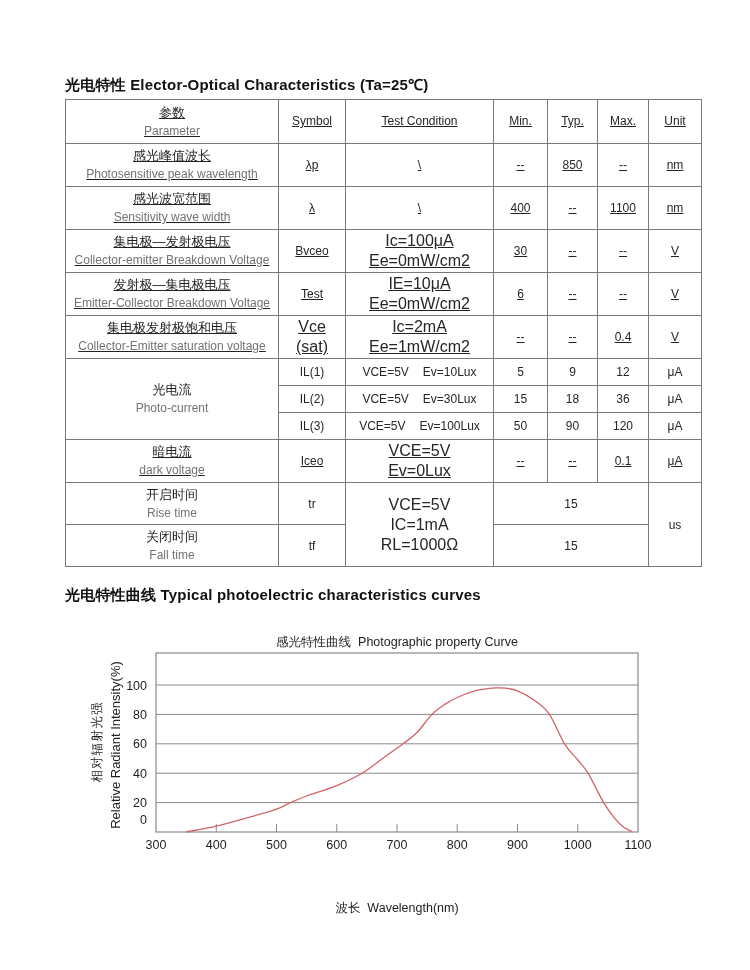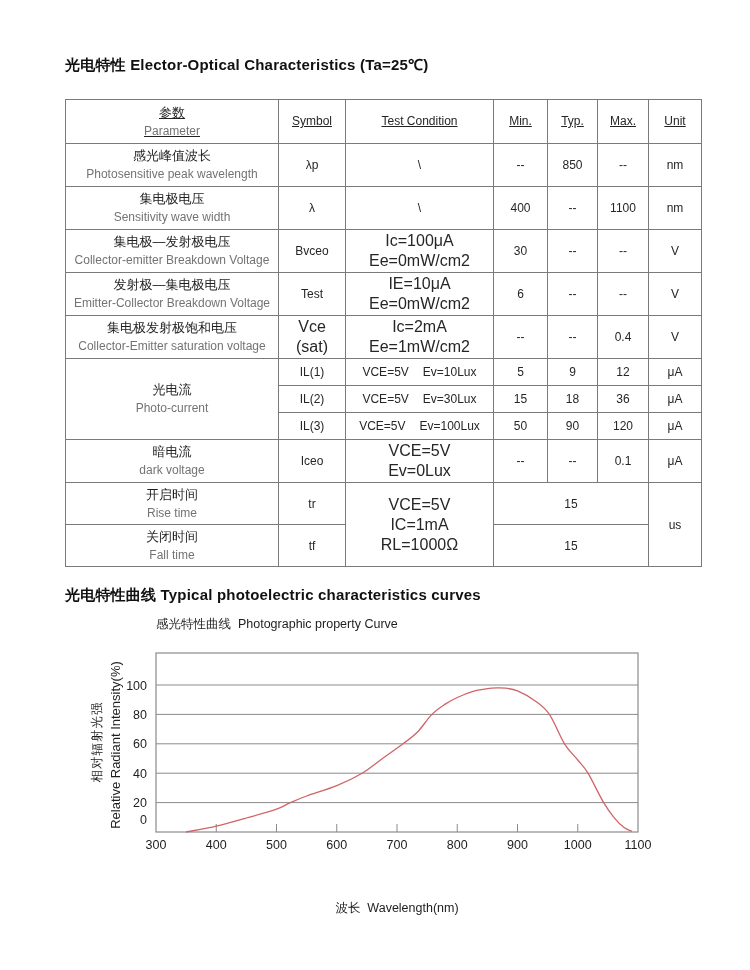--- a/index.html
+++ b/index.html
@@ -5,40 +5,40 @@
   html,body{margin:0;padding:0;background:#e8e8e8;}
   .page{
     position:relative;width:750px;height:970px;background:#ffffff;
     font-family:"Liberation Sans", sans-serif;color:#222;overflow:hidden;
     margin:0 auto;
   }
   .sec-heading{
     position:absolute;left:65px;margin:0;font-size:15px;font-weight:bold;color:#111;
     white-space:pre;letter-spacing:0.2px;
   }
-  #sec1-heading{top:54px;}
+  #sec1-heading{top:74px;}
   #sec2-heading{top:586px;text-align:center;}
 
   table.eo{
     position:absolute;left:65px;top:99px;width:636px;
     border-collapse:collapse;table-layout:fixed;
   }
   table.eo td, table.eo th{
     border:1px solid #7a7a7a;text-align:center;vertical-align:middle;
     padding:0;font-weight:normal;color:#262626;font-size:12px;
   }
   .zh{font-size:13px;line-height:19px;color:#1f1f1f;}
   .en{font-size:12px;line-height:19px;color:#737373;}
   .ln{font-size:16px;line-height:20px;}
   .num{font-size:12.5px;}
-  tr.h44{height:44px;text-decoration:underline;} tr.h43{height:43px;} tr.h27{height:27px;} tr.h42{height:42px;}
+  tr.h44{height:44px;text-decoration:underline;} tr.h43{height:43px;text-decoration:underline;} tr.h27{height:27px;} tr.h42{height:42px;}
   .condpair{display:flex;justify-content:center;gap:14px;font-size:12px;}
 
   .chart-title{
-    position:absolute;left:156px;top:616px;width:482px;
+    position:absolute;left:156px;top:634px;width:482px;text-align:center;
     font-size:12.5px;color:#1d1d1d;white-space:pre;
   }
   .x-label{
     position:absolute;left:156px;top:900px;width:482px;text-align:center;
     font-size:12.5px;color:#1d1d1d;white-space:pre;
   }
   .y-label-zh{
     position:absolute;left:37px;top:734px;width:120px;height:16px;
     transform:rotate(-90deg);text-align:center;font-size:12.5px;color:#1d1d1d;
     letter-spacing:1px;white-space:pre;
@@ -89,21 +89,21 @@
         <td class="num">λp</td>
         <td class="num">\</td>
         <td class="num">--</td>
         <td class="num">850</td>
         <td class="num">--</td>
         <td class="num">nm</td>
       </tr>
 
       <tr class="h43">
         <td>
-          <div class="zh">集电极电压</div>
+          <div class="zh">感光波宽范围</div>
           <div class="en">Sensitivity wave width</div>
         </td>
         <td class="num">λ</td>
         <td class="num">\</td>
         <td class="num">400</td>
         <td class="num">--</td>
         <td class="num">1100</td>
         <td class="num">nm</td>
       </tr>
 

